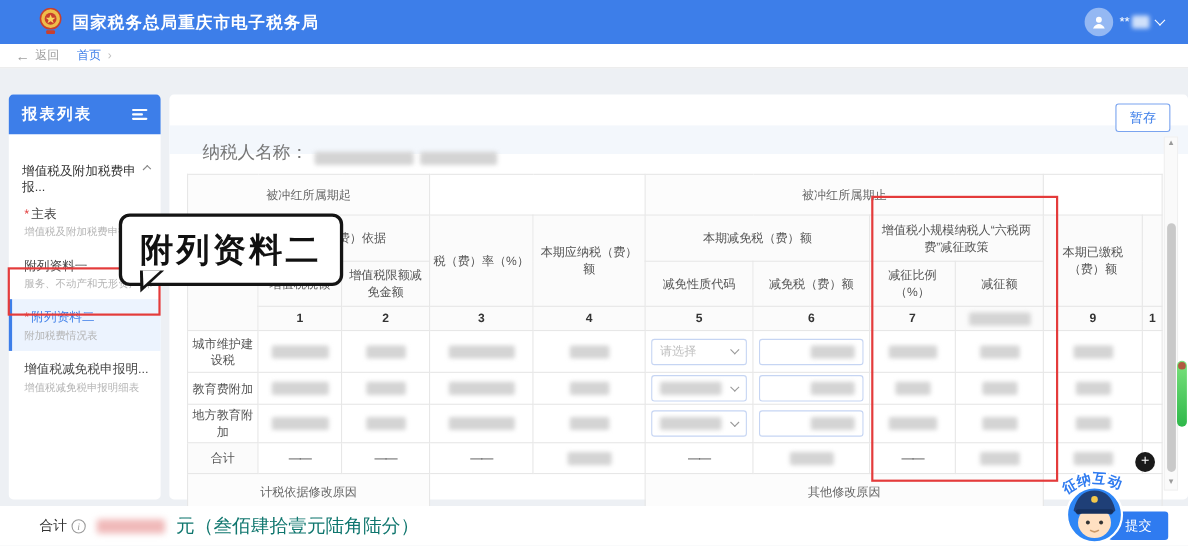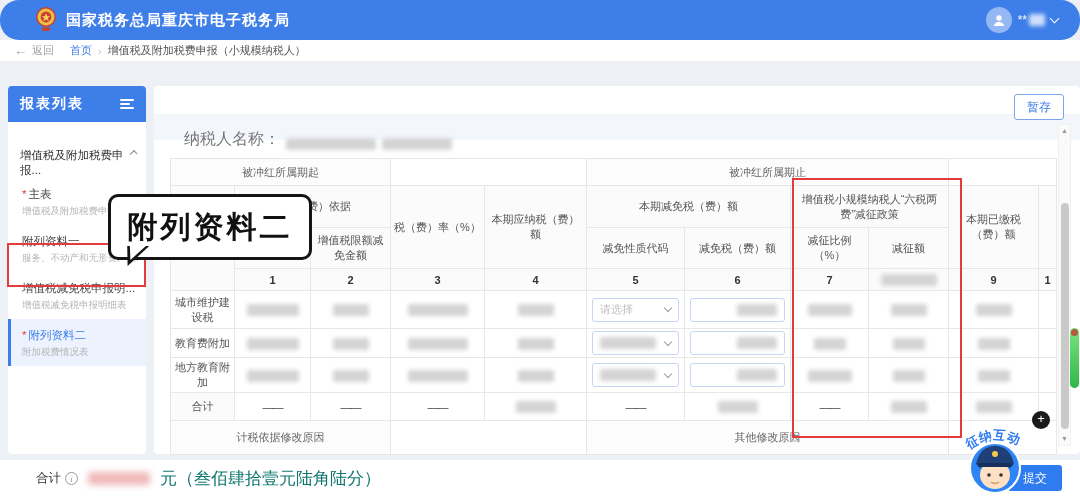--- a/index.html
+++ b/index.html
@@ -1,21 +1,21 @@
 <!DOCTYPE html>
 <html><head>
 <meta charset="utf-8">
 <style>
   * { margin:0; padding:0; box-sizing:border-box; }
   html,body { width:1080px; height:496px; overflow:hidden; background:#edf0f4;
     font-family:"Liberation Sans","DejaVu Sans",sans-serif; }
 
   
   .topbar { position:absolute; left:0; top:0; width:1080px; height:40px; background:#3d7ee9;
-    display:flex; align-items:center; color:#fff; z-index:10;border-radius:19px;}
+    display:flex; align-items:center; color:#fff; z-index:10;}
   .logo { margin-left:34px; width:24px; height:26px; }
   .topbar-title { margin-left:8px; font-size:15px; font-weight:bold; letter-spacing:1px; }
   .top-right { position:absolute; right:22px; top:0; height:40px; display:flex; align-items:center; gap:6px; cursor:pointer;}
   .avatar { width:26px; height:26px; border-radius:50%; background:rgba(255,255,255,.45); display:flex; align-items:center; justify-content:center; overflow:hidden;}
   .uname { font-size:12px; color:#fff; display:flex; align-items:center; gap:2px;}
   .umask { display:inline-block; width:16px; height:12px; background:#cfe0fa; filter:blur(2px); border-radius:2px;}
   .chev { width:7px; height:7px; border-right:1.5px solid #fff; border-bottom:1.5px solid #fff; transform:rotate(45deg); margin-top:-3px;}
 
   
   .crumbbar { position:absolute; left:0; top:40px; width:1080px; height:22px; background:#fff;
@@ -132,21 +132,20 @@
     </span>
     <span class="chev"></span>
   </div>
 </div>
 
 <div class="crumbbar">
   <span class="back-arrow">←</span>
   <span class="back">返回</span>
   <span class="home">首页</span>
   <span class="sep">›</span>
-  <span class="cur">增值税及附加税费申报（小规模纳税人）</span>
 </div>
 
 <div class="page">
 
   <div class="side">
     <div class="side-hd">
       <span>报表列表</span>
       <span class="bars">
           <i></i>
           <i></i>
@@ -159,27 +158,27 @@
     </div>
 
     <div class="sitem">
       <div class="t"><span class="req">*</span><span>主表</span></div>
       <div class="s">增值税及附加税费申报表</div>
     </div>
     <div class="sitem">
       <div class="t"><span>附列资料一</span></div>
       <div class="s">服务、不动产和无形资产扣...</div>
     </div>
+    <div class="sitem active">
+      <div class="t"><span class="req">*</span><span>附列资料二</span></div>
+      <div class="s">附加税费情况表</div>
+    </div>
     <div class="sitem">
       <div class="t"><span>增值税减免税申报明...</span></div>
       <div class="s">增值税减免税申报明细表</div>
-    </div>
-    <div class="sitem active">
-      <div class="t"><span class="req">*</span><span>附列资料二</span></div>
-      <div class="s">附加税费情况表</div>
     </div>
   </div>
 
   <div class="main">
     <div class="name-band"></div>
     <button class="btn-ghost btn-save">暂存</button>
 
     <div class="tp-row">
       <span>纳税人名称：</span>
       <span class="bl w90"></span>
@@ -194,21 +193,21 @@
           <col style="width:94px">
         <col style="width:102px">
           <col style="width:98px">
           <col style="width:106px">
           <col style="width:78px">
         <col style="width:80px">
           <col style="width:90px">
           <col style="width:18px">
       </colgroup>
       <tbody>
-          <tr style="height:27px">
+          <tr style="height:37px">
         <td colspan="3" class="lbl">被冲红所属期起</td>
         <td colspan="2"></td>
         <td colspan="4" class="lbl">被冲红所属期止</td>
         <td colspan="2"></td>
       </tr>
       <tr style="height:42px">
         <td rowspan="3" class="shade"></td>
         <td colspan="2" class="shade">计税（费）依据</td>
         <td rowspan="2" class="shade">税（费）率（%）</td>
         <td rowspan="2" class="shade">本期应纳税（费）额</td>

